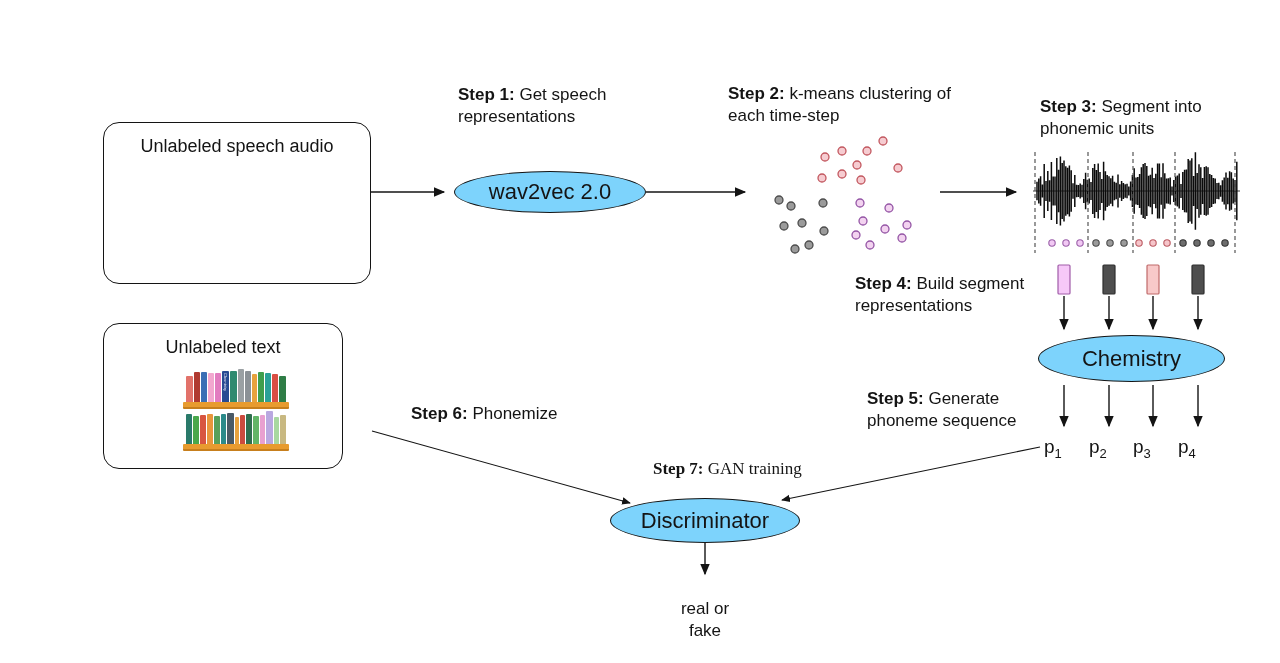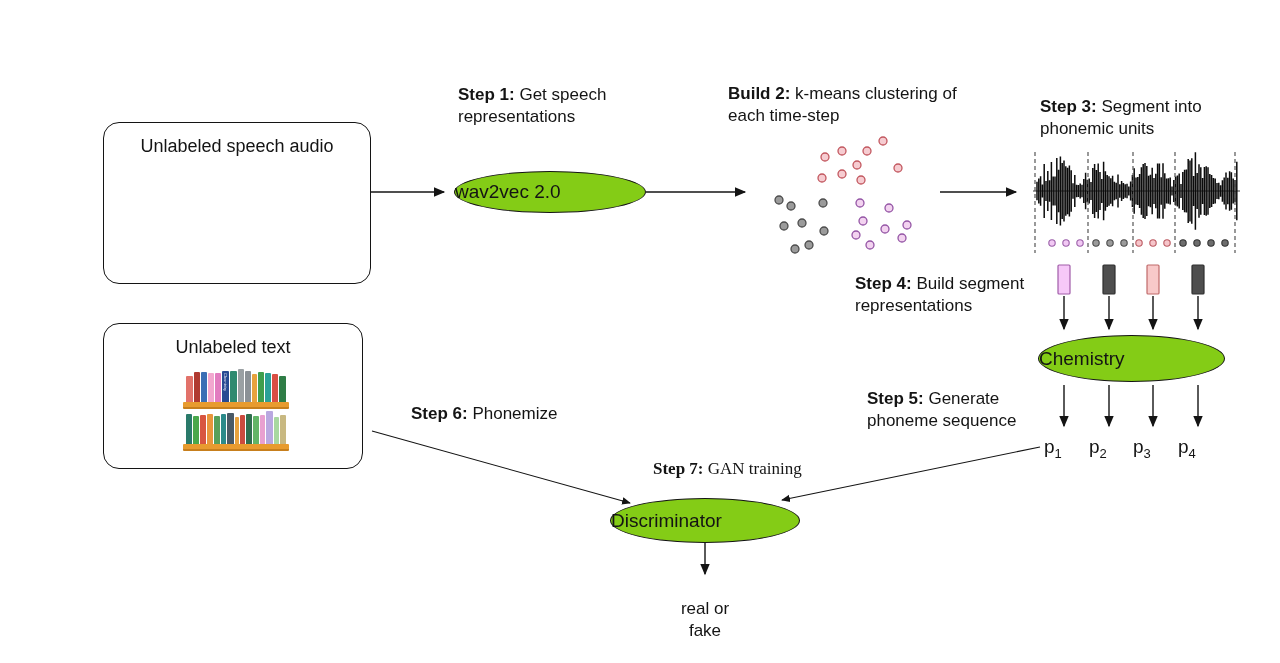--- a/index.html
+++ b/index.html
@@ -3,22 +3,22 @@
 <meta charset="utf-8">
 <style>
   html,body{margin:0;padding:0;background:#ffffff;}
   #canvas{
     position:relative;width:1280px;height:663px;background:#ffffff;overflow:hidden;
     font-family:"Liberation Sans","DejaVu Sans",sans-serif;color:#141414;
   }
   svg.overlay{position:absolute;left:0;top:0;width:1280px;height:663px;}
   .node{
     position:absolute;border:1.6px solid #141414;border-radius:50%;
-    display:flex;align-items:center;
-    font-size:19px;background:#84cc16;box-sizing:border-box;
+    display:flex;align-items:center;justify-content:center;
+    font-size:22px;background:#7dd3fc;box-sizing:border-box;
   }
   .bigbox{
     position:absolute;border:1.6px solid #141414;border-radius:16px;
     background:#ffffff;box-sizing:border-box;text-align:center;
   }
   .bigbox .boxtitle{margin-top:13px;font-size:18px;}
   .step{position:absolute;font-size:17px;line-height:1.32;}
   .step b{font-weight:bold;}
   .plabel{position:absolute;width:40px;text-align:left;font-size:19px;}
   .plabel sub{font-size:13px;}
@@ -113,21 +113,21 @@
         <rect x="1103" y="265" width="12" height="29" rx="1" fill="#4e4e4e" stroke="#2e2e2e" stroke-width="1.2"></rect>
         <rect x="1147" y="265" width="12" height="29" rx="1" fill="#f8c9c9" stroke="#c06a6a" stroke-width="1.2"></rect>
         <rect x="1192" y="265" width="12" height="29" rx="1" fill="#4e4e4e" stroke="#2e2e2e" stroke-width="1.2"></rect>
       </g>
   </svg>
 
   <div class="bigbox" style="left:103px;top:122px;width:268px;height:162px;">
     <div class="boxtitle">Unlabeled speech audio</div>
   </div>
 
-  <div class="bigbox" style="left:103px;top:323px;width:260px;height:146px;">
+  <div class="bigbox" style="left:103px;top:323px;width:240px;height:146px;">
     <div class="boxtitle">Unlabeled text</div>
   </div>
 
   <div class="shelfwrap" id="bookshelf" style="left:183px;top:368px;width:106px;height:90px;">
       <div class="shelf-row" style="left: 3px; top: 0px; height: 34px; width: 100px;">
         <div class="book" style="width: 8px; height: 26px; background: rgb(226, 114, 106);"></div>
         <div class="book" style="width: 7px; height: 30px; background: rgb(176, 58, 48);"></div>
         <div class="book" style="width: 7px; height: 30px; background: rgb(58, 111, 181);"></div>
         <div class="book" style="width: 8px; height: 29px; background: rgb(242, 167, 207);"></div>
         <div class="book" style="width: 7px; height: 29px; background: rgb(226, 124, 192);"></div>
@@ -171,21 +171,21 @@
     <span>Chemistry</span>
   </div>
   <div class="node" style="left:610px;top:498px;width:190px;height:45px;">
     <span>Discriminator</span>
   </div>
 
   <div class="step" style="left:458px;top:84px;width:180px;">
     <b>Step 1:</b><span> Get speech representations</span>
   </div>
   <div class="step" style="left:728px;top:83px;width:240px;">
-    <b>Build 2:</b><span> k-means clustering of each time-step</span>
+    <b>Step 2:</b><span> k-means clustering of each time-step</span>
   </div>
   <div class="step" style="left:1040px;top:96px;width:195px;">
     <b>Step 3:</b><span> Segment into phonemic units</span>
   </div>
   <div class="step" style="left:855px;top:273px;width:200px;">
     <b>Step 4:</b><span> Build segment representations</span>
   </div>
   <div class="step" style="left:855px;top:388px;width:180px;margin-left:12px;">
     <b>Step 5:</b><span> Generate phoneme sequence</span>
   </div>

